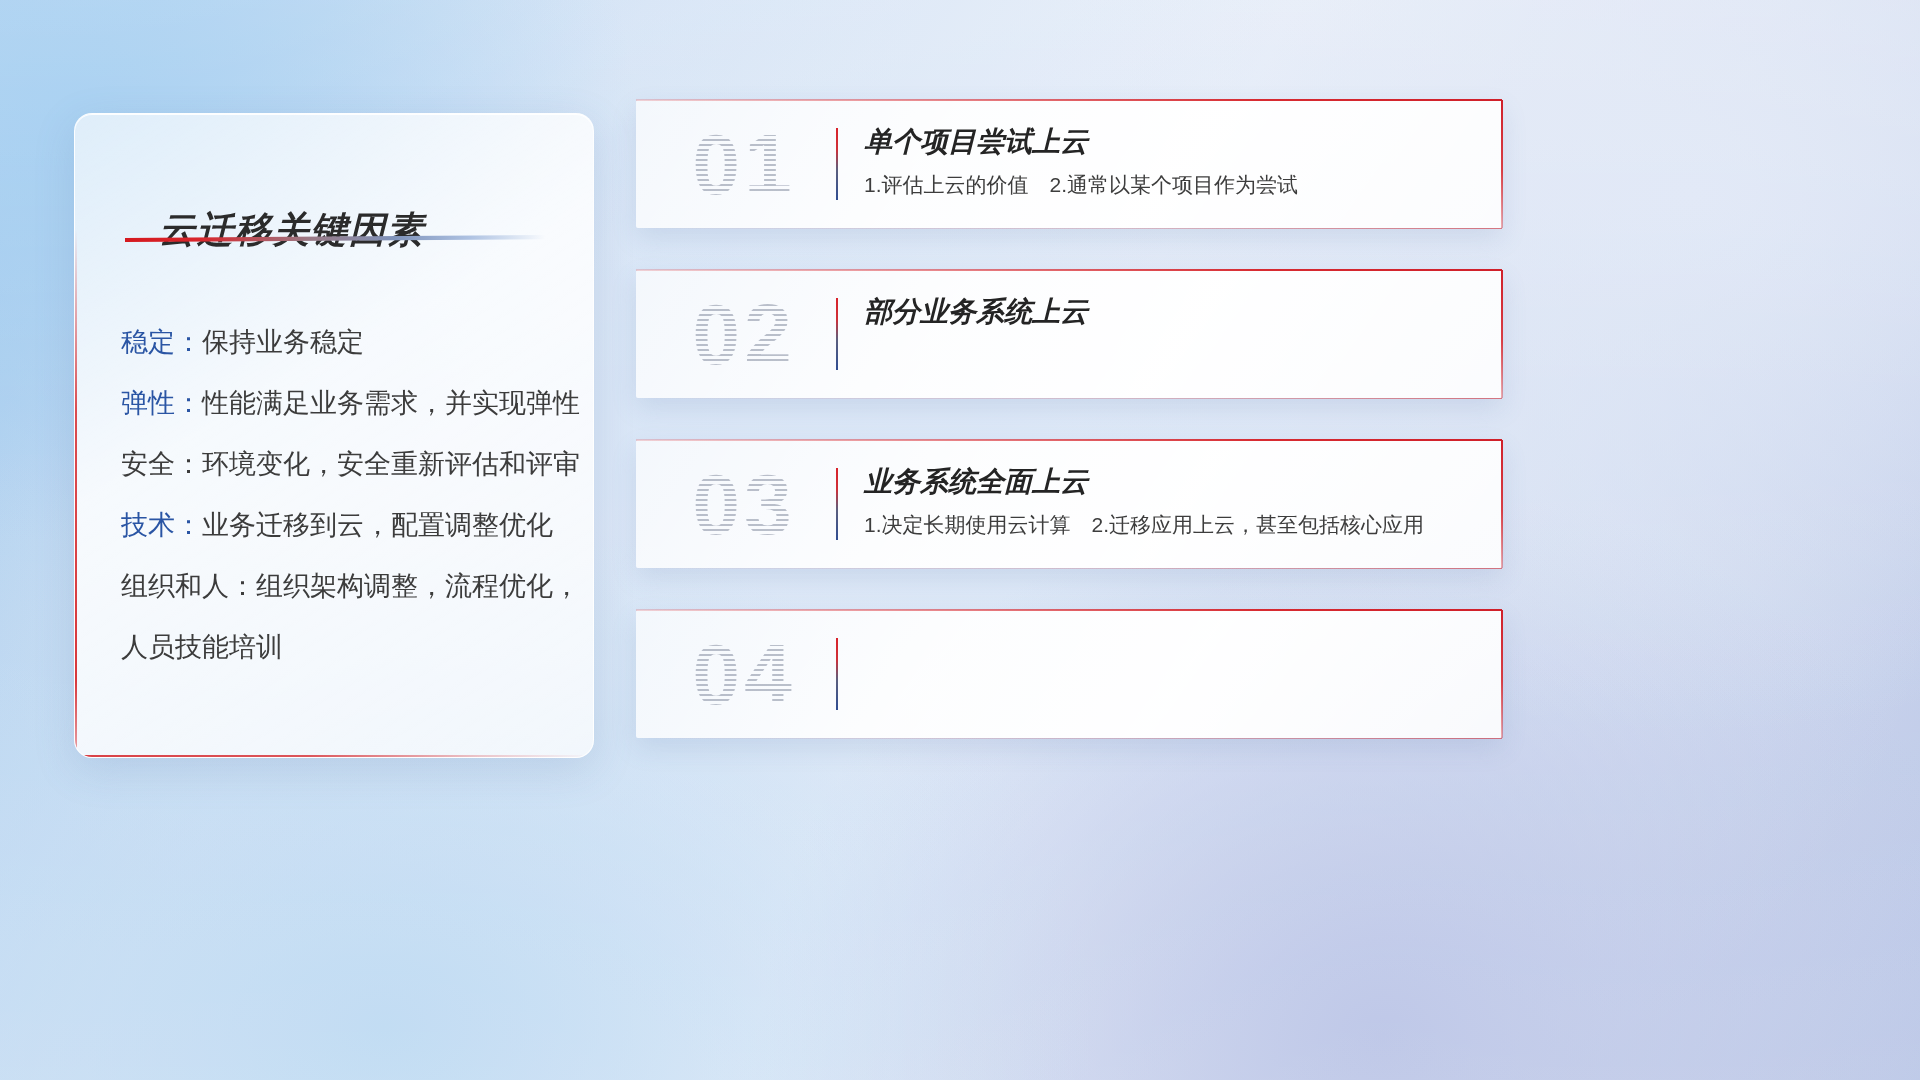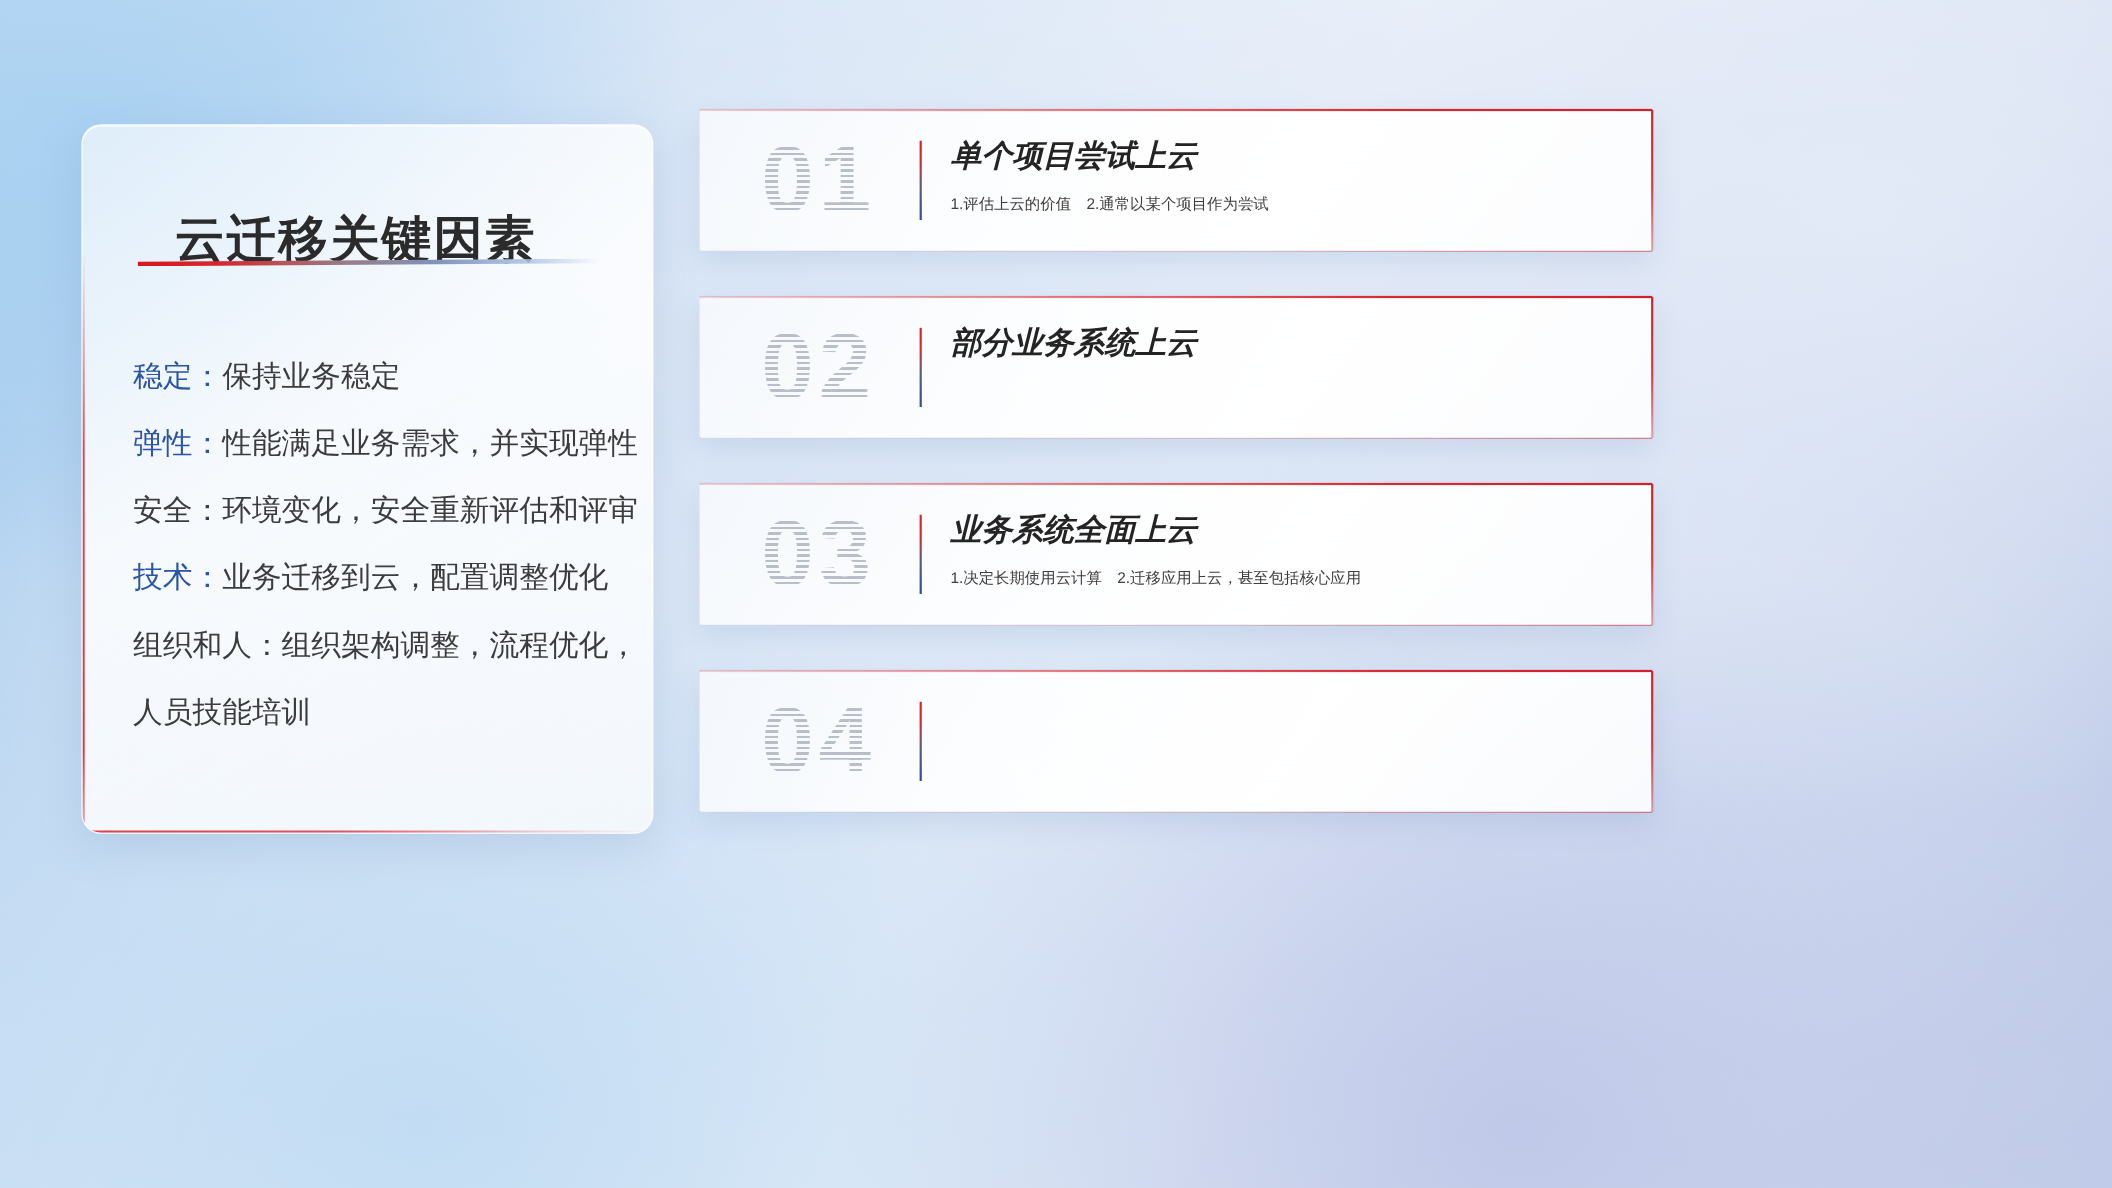--- a/index.html
+++ b/index.html
@@ -34,23 +34,24 @@
   .left-card:after{ 
     content:"";position:absolute;left:0;top:0;width:2px;height:100%;
     background:linear-gradient(180deg,rgba(255,255,255,0) 0%,rgba(214,45,50,.0) 18%,rgba(214,45,50,.85) 46%,rgba(214,45,50,.95) 88%,rgba(214,45,50,.4) 100%);
   }
   .left-card:before{
     content:"";position:absolute;left:0;bottom:0;width:100%;height:2px;
     background:linear-gradient(90deg,rgba(214,45,50,.9) 0%,rgba(214,45,50,.8) 45%,rgba(214,45,50,.25) 78%,rgba(214,45,50,0) 100%);
     z-index:3;
   }
   .panel-title{
-    position:absolute;left:84px;top:44px;
-    font-size:45px;font-weight:bold;color:#2b2b2b;letter-spacing:2px;
+    position:absolute;left:84px;top:68px;
+    font-size:36px;font-weight:bold;color:#2b2b2b;letter-spacing:2px;
     white-space:nowrap;
+    font-style:italic;
   }
   .title-rule{
     position:absolute;left:50px;top:121px;width:420px;height:7px;
     background:linear-gradient(90deg,#d5191f 0%,#d8262c 18%,#9a7a86 44%,#7f93bb 64%,#aec2e2 82%,rgba(210,224,244,0) 100%);
     clip-path:polygon(0 42%,100% 0,100% 62%,0 100%);
   }
   .factors{position:absolute;left:46px;top:198px;right:24px;}
   .factor-line{
     font-size:27px;line-height:61px;color:#3c3c3c;white-space:nowrap;
   }
@@ -91,21 +92,21 @@
     display:flex;align-items:center;justify-content:center;
     opacity:.95;
     user-select:none;
   }
   .divider{
     position:absolute;left:200px;top:28px;width:2px;height:72px;
     background:linear-gradient(180deg,#d8232b 0%,#cf3038 30%,#5b5f7e 58%,#2f4d92 100%);
   }
   .step-text{position:absolute;left:228px;top:22px;right:30px;}
   .step-title{font-size:28px;font-weight:bold;color:#242424;line-height:40px;white-space:nowrap;font-style:italic;}
-  .step-desc{font-size:14px;color:#3d3d3d;line-height:30px;margin-top:8px;white-space:nowrap;}
+  .step-desc{font-size:21px;color:#3d3d3d;line-height:30px;margin-top:8px;white-space:nowrap;}
 </style>
 </head>
 <body>
 
 <div class="bg"></div>
 <div class="bg-veil"></div>
 
 <section class="left-card">
   <h1 class="panel-title">云迁移关键因素</h1>
   <div class="title-rule"></div>

